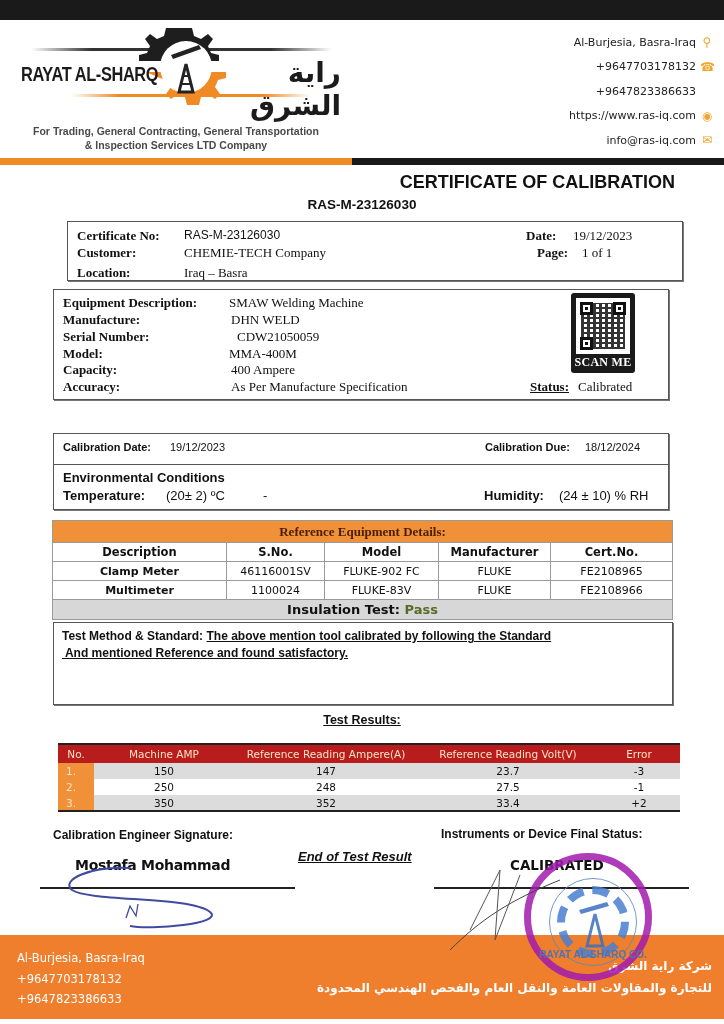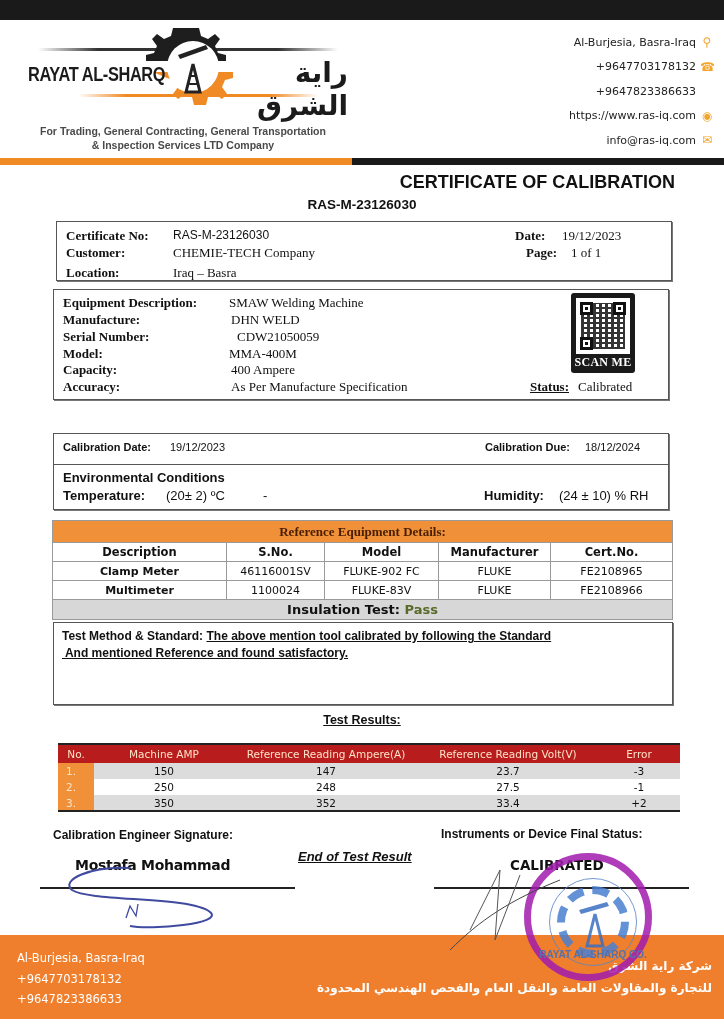--- a/index.html
+++ b/index.html
@@ -2,21 +2,21 @@
 <html><head>
 <meta charset="utf-8">
 <style>
   * { box-sizing: border-box; margin: 0; padding: 0; }
   html, body { width: 724px; height: 1024px; background: #ffffff; overflow: hidden; }
   body { position: relative; font-family: "Liberation Sans", sans-serif; color: #111; }
 
   .topbar { position: absolute; left: 0; top: 0; width: 724px; height: 20px; background: #1a1a1a; }
 
   
-  .logo-wrap { position: absolute; left: 18px; top: 22px; width: 330px; height: 130px; }
+  .logo-wrap { position: absolute; left: 11px; top: 22px; width: 330px; height: 130px; }
   .logo-en { position: absolute; left: 10px; top: 40px; font-family: "Liberation Sans", sans-serif; font-weight: bold; font-size: 21px; letter-spacing: -0.5px; transform: scaleX(0.78); transform-origin: left; color: #1b1b1b; white-space: nowrap; }
   .logo-ar { position: absolute; left: 200px; top: 34px; font-family: "DejaVu Sans", sans-serif; font-weight: bold; font-size: 28px; color: #1b1b1b; direction: rtl; }
   .logo-mark { position: absolute; left: 120px; top: 0px; width: 110px; height: 90px; }
   .logo-line-top { position: absolute; left: 20px; top: 26px; width: 300px; height: 3px; background: linear-gradient(90deg, transparent, #333 20%, #333 80%, transparent); }
   .logo-line-bottom { position: absolute; left: 60px; top: 72px; width: 240px; height: 3px; background: linear-gradient(90deg, transparent, #f08a24 20%, #f08a24 80%, transparent); }
   .tagline { position: absolute; left: 0; top: 102px; width: 330px; text-align: center; font-size: 10.5px; font-weight: bold; color: #4a4a4a; line-height: 14px; }
 
   .contact { position: absolute; right: 10px; top: 30px; width: 200px; text-align: right; font-family: "DejaVu Sans", sans-serif; font-size: 11px; color: #222; }
   .contact-row { height: 24.5px; display: flex; justify-content: flex-end; align-items: center; gap: 4px; }
   .c-icon { display: inline-block; width: 14px; height: 12px; text-align: center; color: #f2a52a; font-size: 12px; line-height: 12px; }
@@ -28,21 +28,21 @@
 
   .title { position: absolute; top: 172px; left: 0; width: 675px; text-align: right; font-weight: bold; font-size: 18px; color: #111; }
   .subtitle { position: absolute; top: 197px; left: 0; width: 724px; text-align: center; font-weight: bold; font-size: 13.5px; }
 
   .box { position: absolute; border: 1px solid #555; background: #fff; box-shadow: 1px 1px 0 #777; }
   .serif { font-family: "Liberation Serif", serif; font-size: 13px; color: #111; }
   .lbl { font-weight: bold; position: absolute; }
   .val { position: absolute; }
 
   
-  .b1 { left: 56px; top: 221px; width: 616px; height: 60px; }
+  .b1 { left: 67px; top: 221px; width: 616px; height: 60px; }
   
   .b2 { left: 53px; top: 289px; width: 616px; height: 111px; }
 
   .qr { position: absolute; left: 517px; top: 3px; width: 64px; height: 80px; background: #1a1a1a; border-radius: 3px; }
   .qr-inner { position: absolute; left: 5px; top: 5px; width: 54px; height: 56px; background: #fff; }
   .qr-code { position: absolute; left: 5px; top: 5px; width: 44px; height: 46px;
     background-image:
       repeating-linear-gradient(90deg, #111 0 3px, transparent 3px 6px),
       repeating-linear-gradient(0deg, #111 0 2px, transparent 2px 5px);
     opacity: 0.85; }

